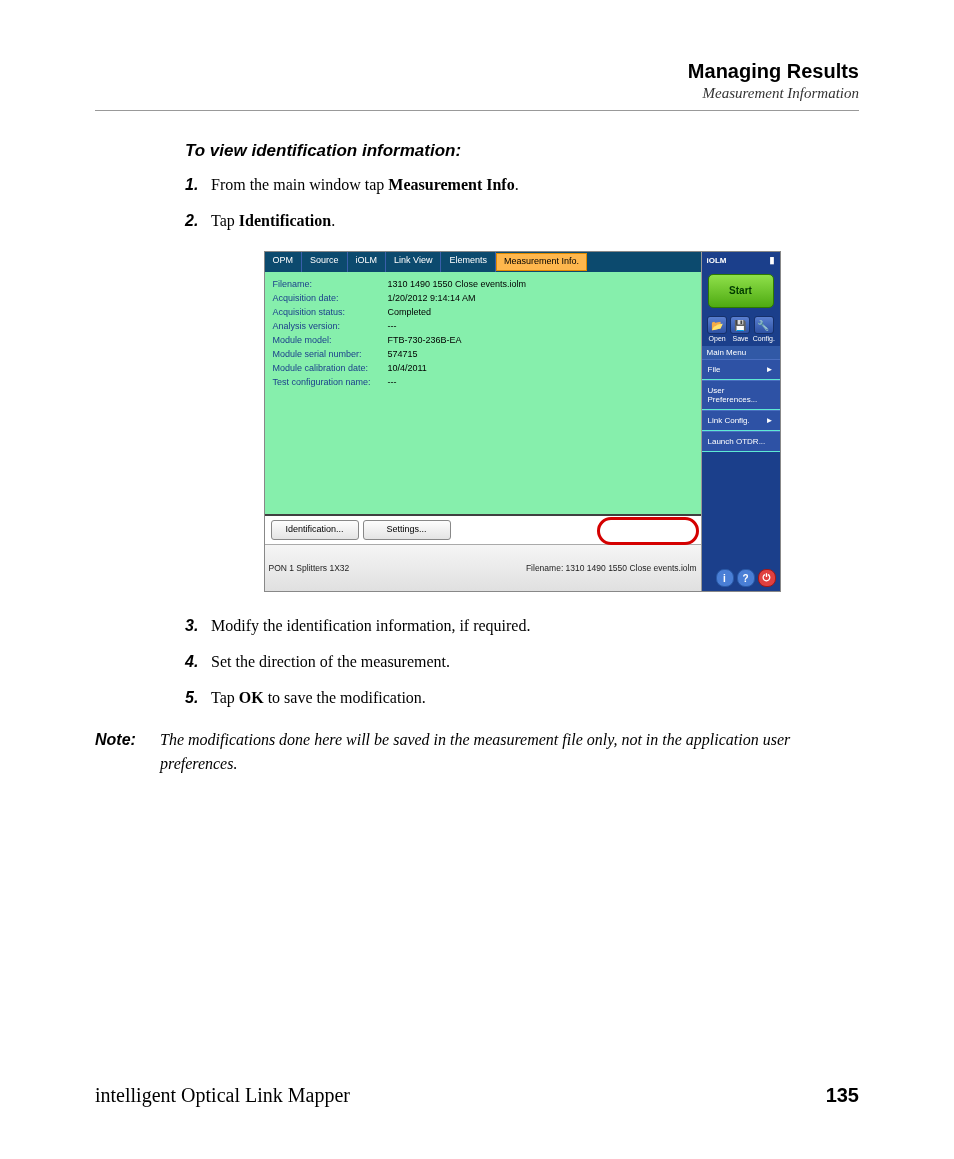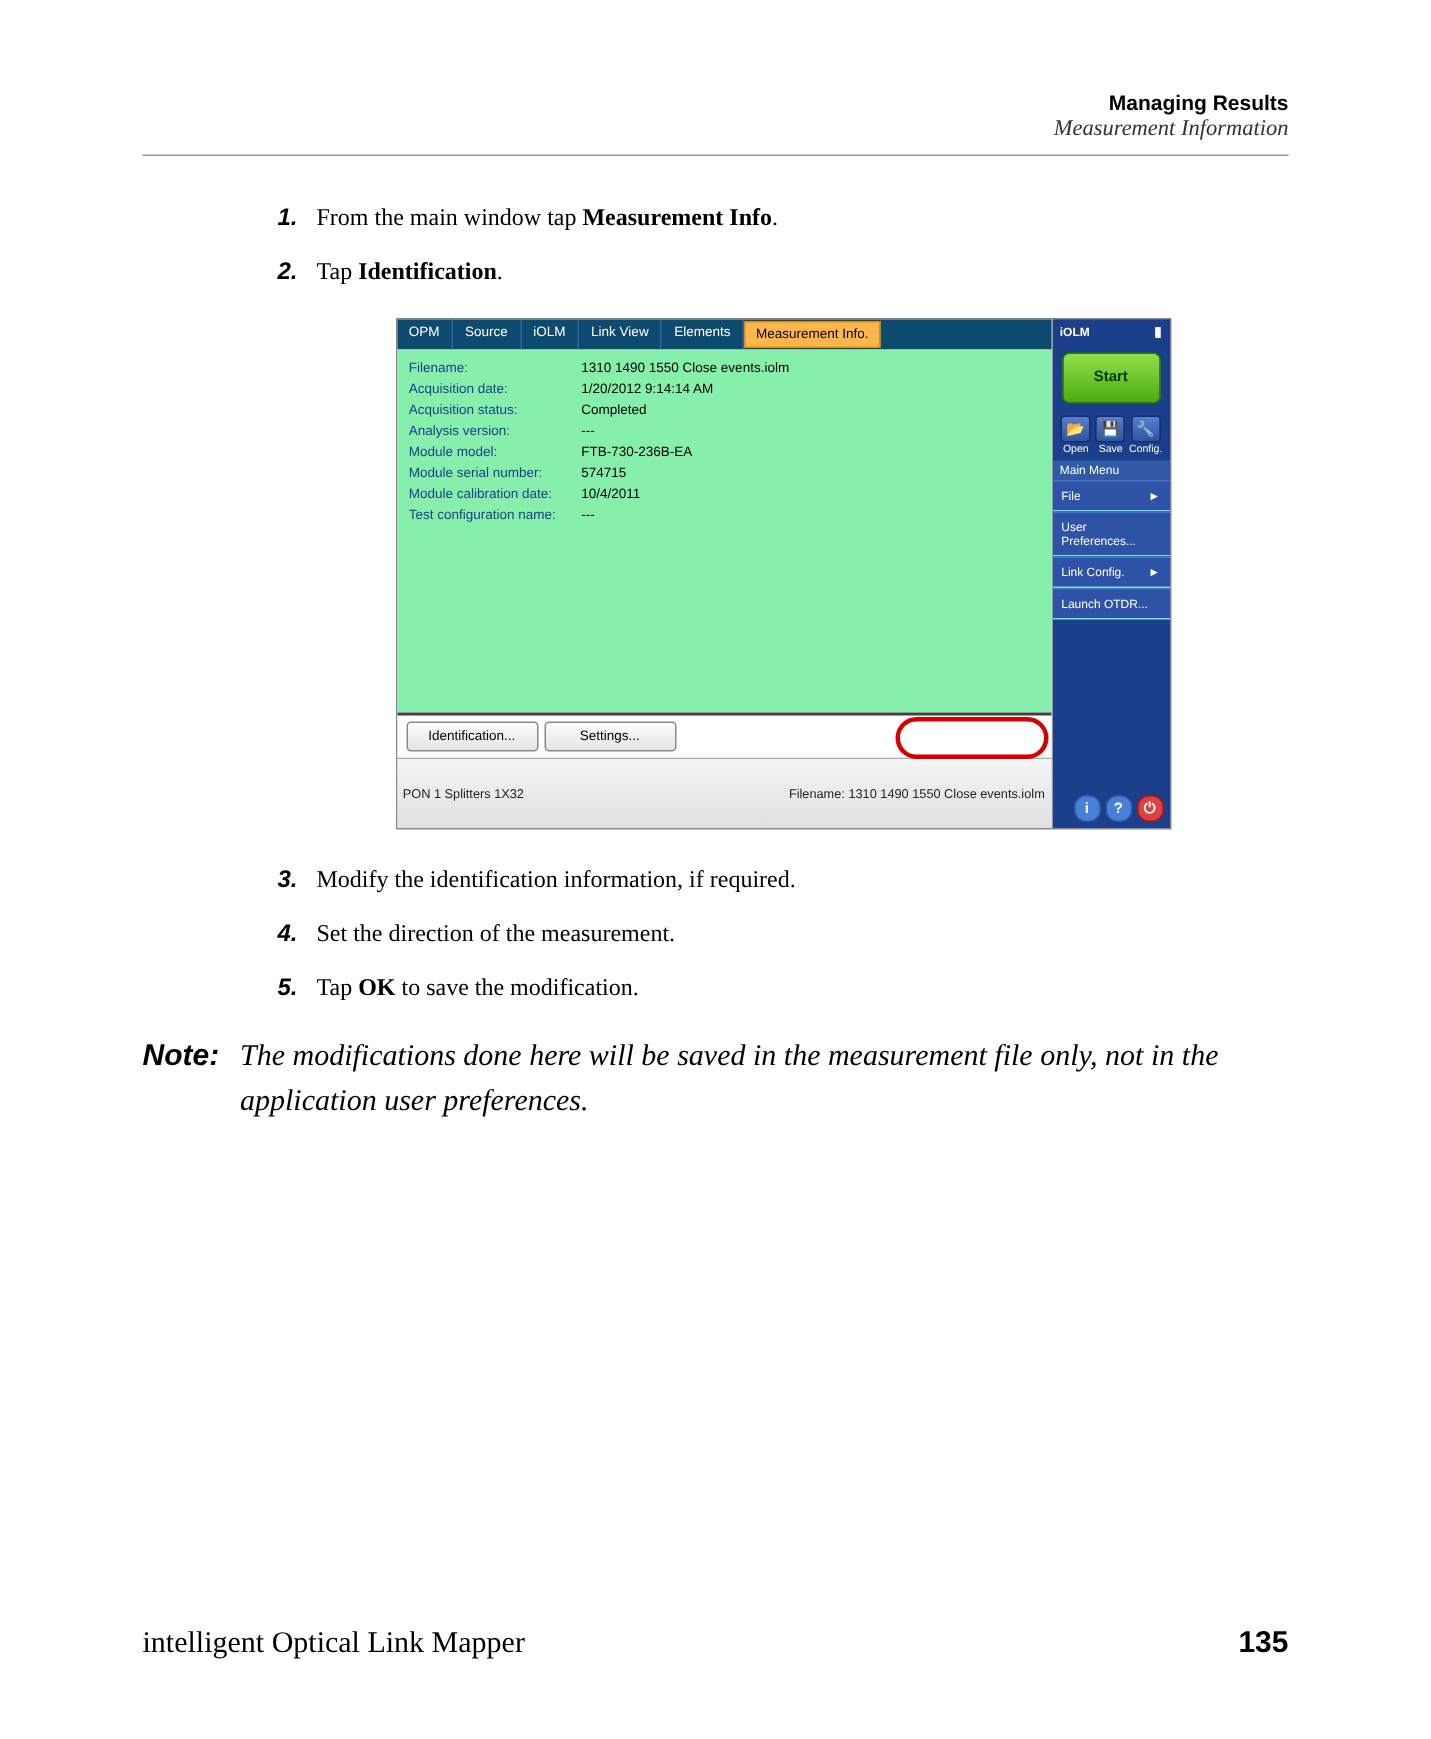--- a/index.html
+++ b/index.html
@@ -20,21 +20,21 @@
     height: 100%;
     position: relative;
   }
   .header-block {
     text-align: right;
     margin-bottom: 8px;
   }
   .header-title {
     font-family: Arial, Helvetica, sans-serif;
     font-weight: bold;
-    font-size: 14px;
+    font-size: 20px;
     margin-bottom: 2px;
   }
   .header-sub {
     font-style: italic;
     font-size: 15px;
     color: #333;
     margin-bottom: 6px;
   }
   .hr {
     border: none;
@@ -65,21 +65,21 @@
   .step-num {
     font-family: Arial, Helvetica, sans-serif;
     font-weight: bold;
     font-style: italic;
     min-width: 26px;
     display: inline-block;
   }
   .bold { font-weight: bold; }
   .note-row {
     display: flex;
-    font-size: 20px;
+    font-size: 16px;
     line-height: 1.5;
     margin-top: 6px;
   }
   .note-label {
     font-family: Arial, Helvetica, sans-serif;
     font-weight: bold;
     font-style: italic;
     min-width: 65px;
   }
   .note-text { font-style: italic; }
@@ -269,20 +269,21 @@
 <body>
 
 <div class="page">
   <div class="header-block">
     <div class="header-title">Managing Results</div>
     <div class="header-sub">Measurement Information</div>
   </div>
   <hr class="hr">
 
   <div class="content">
+    <div class="proc-title">To view identification information:</div>
 
     <ol class="steps">
       <li>
         <span class="step-num">1.</span>
         <span>
           <span>From the main window tap </span><span class="bold">Measurement Info</span><span>.</span>
         </span>
       </li>
       <li>
         <span class="step-num">2.</span>

